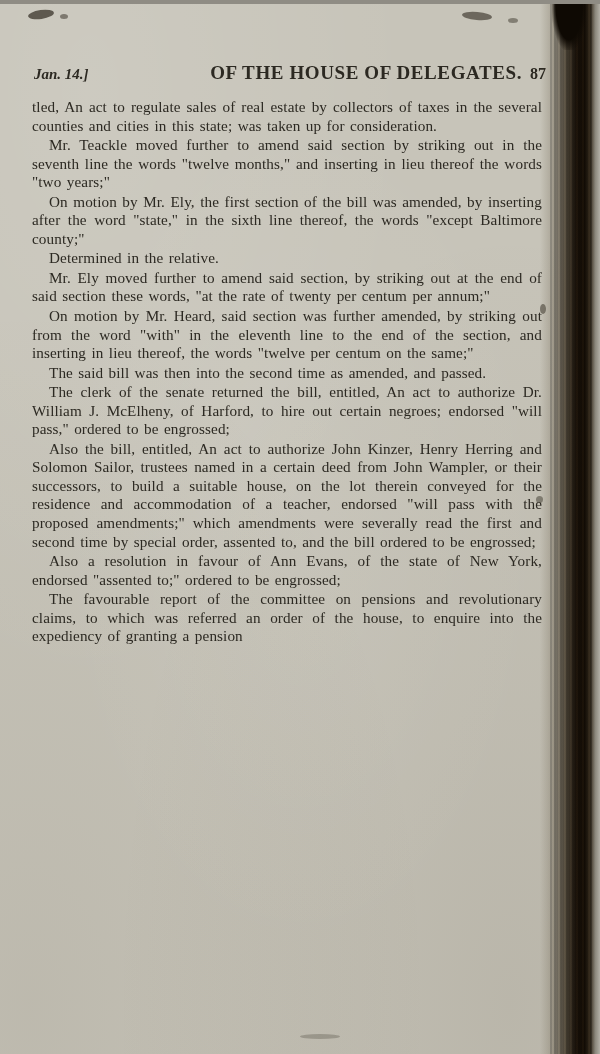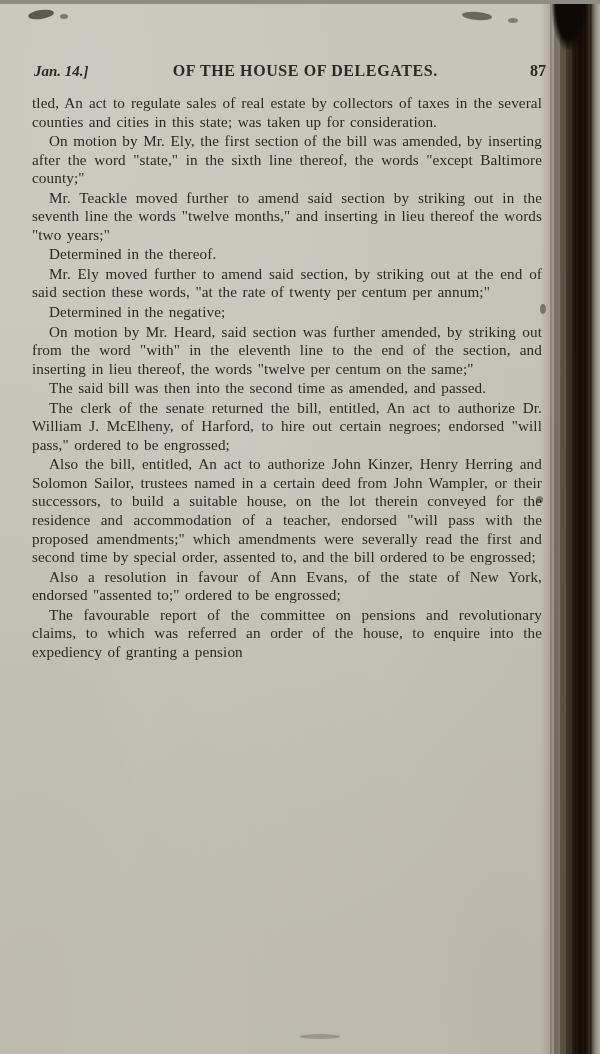--- a/index.html
+++ b/index.html
@@ -50,21 +50,21 @@
   .a4 { left:508px; top:14px; width:10px; height:5px;  opacity:.45; }
   .a5 { left:540px; top:300px;width:6px;  height:10px; opacity:.5; }
   .a6 { left:536px; top:492px;width:7px;  height:7px;  opacity:.45; }
   .a7 { left:300px; top:1030px;width:40px; height:5px; opacity:.25; }
 
   .page-header {
     display:flex; align-items:baseline;
     margin:58px 54px 0 34px;
   }
   .header-date   { font-size:15px; font-weight:bold; font-style:italic; white-space:nowrap; }
-  .header-title  { flex:1; text-align:center; font-size:16px; font-weight:bold; letter-spacing:.6px; white-space:nowrap; }
+  .header-title  { flex:1; text-align:right; font-size:19px; font-weight:bold; letter-spacing:.6px; white-space:nowrap; }
   .header-pageno { font-size:16px; font-weight:bold; padding-left:8px; }
 
   .page-body {
     margin:14px 58px 0 32px;
   }
   .page-body p {
     margin:1px 0;
     font-size:15.2px;
     line-height:18.55px;
     text-align:justify;
@@ -88,25 +88,24 @@
   <div class="artifact a7"></div>
 
   <div class="page-header">
     <span class="header-date">Jan. 14.]</span>
     <span class="header-title">OF THE HOUSE OF DELEGATES.</span>
     <span class="header-pageno">87</span>
   </div>
 
   <div class="page-body">
     <p class="continuation">tled, An act to regulate sales of real estate by collectors of taxes in the several counties and cities in this state; was taken up for consideration.</p>
+    <p>Mr. Teackle moved further to amend said section by striking out in the seventh line the words "twelve months," and inserting in lieu thereof the words "two years;"</p>
     <p>On motion by Mr. Ely, the first section of the bill was amended, by inserting after the word "state," in the sixth line thereof, the words "except Baltimore county;"</p>
-    <p>Mr. Teackle moved further to amend said section by striking out in the seventh line the words "twelve months," and inserting in lieu thereof the words "two years;"</p>
-    <p>Determined in the thereof.</p>
+    <p>Determined in the relative.</p>
     <p>Mr. Ely moved further to amend said section, by striking out at the end of said section these words, "at the rate of twenty per centum per annum;"</p>
-    <p>Determined in the negative;</p>
     <p>On motion by Mr. Heard, said section was further amended, by striking out from the word "with" in the eleventh line to the end of the section, and inserting in lieu thereof, the words "twelve per centum on the same;"</p>
     <p>The said bill was then into the second time as amended, and passed.</p>
     <p>The clerk of the senate returned the bill, entitled, An act to authorize Dr. William J. McElheny, of Harford, to hire out certain negroes; endorsed "will pass," ordered to be engrossed;</p>
     <p>Also the bill, entitled, An act to authorize John Kinzer, Henry Herring and Solomon Sailor, trustees named in a certain deed from John Wampler, or their successors, to build a suitable house, on the lot therein conveyed for the residence and accommodation of a teacher, endorsed "will pass with the proposed amendments;" which amendments were severally read the first and second time by special order, assented to, and the bill ordered to be engrossed;</p>
     <p>Also a resolution in favour of Ann Evans, of the state of New York, endorsed "assented to;" ordered to be engrossed;</p>
     <p>The favourable report of the committee on pensions and revolutionary claims, to which was referred an order of the house, to enquire into the expediency of granting a pension</p>
   </div>
 
   <div class="binding-edge">
     <div class="binding-streaks"></div>

